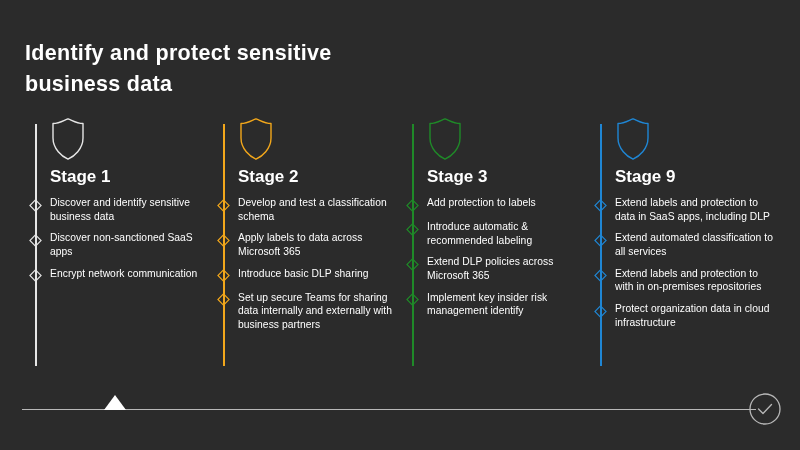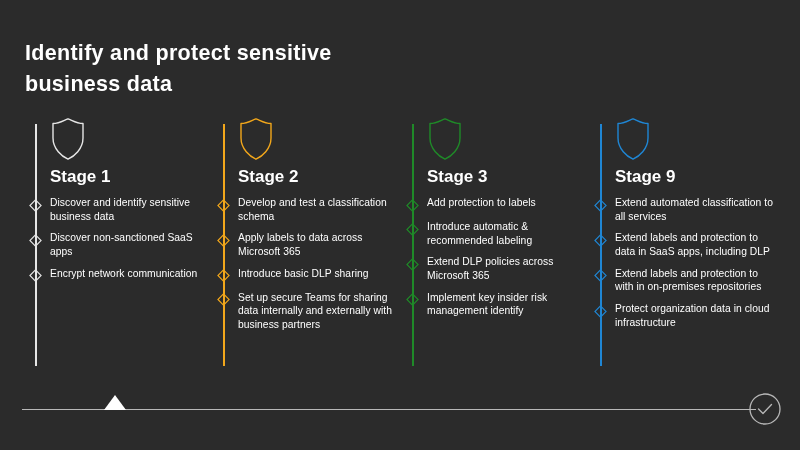--- a/index.html
+++ b/index.html
@@ -251,27 +251,27 @@
         <div class="rail" style="background: rgb(31, 134, 212);"></div>
         <svg class="shield" viewBox="0 0 36 42">
           <path d="M3,5.5 C9.5,5.5 14,2.2 18,0.8 C22,2.2 26.5,5.5 33,5.5 L33,20 C33,31 24,38.5 18,41.2 C12,38.5 3,31 3,20 Z" fill="none" stroke="#1f86d4" stroke-width="1.4" stroke-linejoin="round"></path>
         </svg>
         <div class="stage-heading">Stage 9</div>
         <ul class="bullet-list">
           <li class="bullet">
             <svg class="bullet-diamond" viewBox="0 0 13 13">
               <polygon points="6.5,0.9 12.1,6.5 6.5,12.1 0.9,6.5" fill="none" stroke="#1f86d4" stroke-width="1.1"></polygon>
             </svg>
+            <span class="bullet-text">Extend labels and protection to data in SaaS apps, including DLP</span>
+          </li>
+          <li class="bullet">
+            <svg class="bullet-diamond" viewBox="0 0 13 13">
+              <polygon points="6.5,0.9 12.1,6.5 6.5,12.1 0.9,6.5" fill="none" stroke="#1f86d4" stroke-width="1.1"></polygon>
+            </svg>
             <span class="bullet-text">Extend automated classification to all services</span>
-          </li>
-          <li class="bullet">
-            <svg class="bullet-diamond" viewBox="0 0 13 13">
-              <polygon points="6.5,0.9 12.1,6.5 6.5,12.1 0.9,6.5" fill="none" stroke="#1f86d4" stroke-width="1.1"></polygon>
-            </svg>
-            <span class="bullet-text">Extend labels and protection to data in SaaS apps, including DLP</span>
           </li>
           <li class="bullet">
             <svg class="bullet-diamond" viewBox="0 0 13 13">
               <polygon points="6.5,0.9 12.1,6.5 6.5,12.1 0.9,6.5" fill="none" stroke="#1f86d4" stroke-width="1.1"></polygon>
             </svg>
             <span class="bullet-text">Extend labels and protection to with in on-premises repositories</span>
           </li>
           <li class="bullet">
             <svg class="bullet-diamond" viewBox="0 0 13 13">
               <polygon points="6.5,0.9 12.1,6.5 6.5,12.1 0.9,6.5" fill="none" stroke="#1f86d4" stroke-width="1.1"></polygon>

